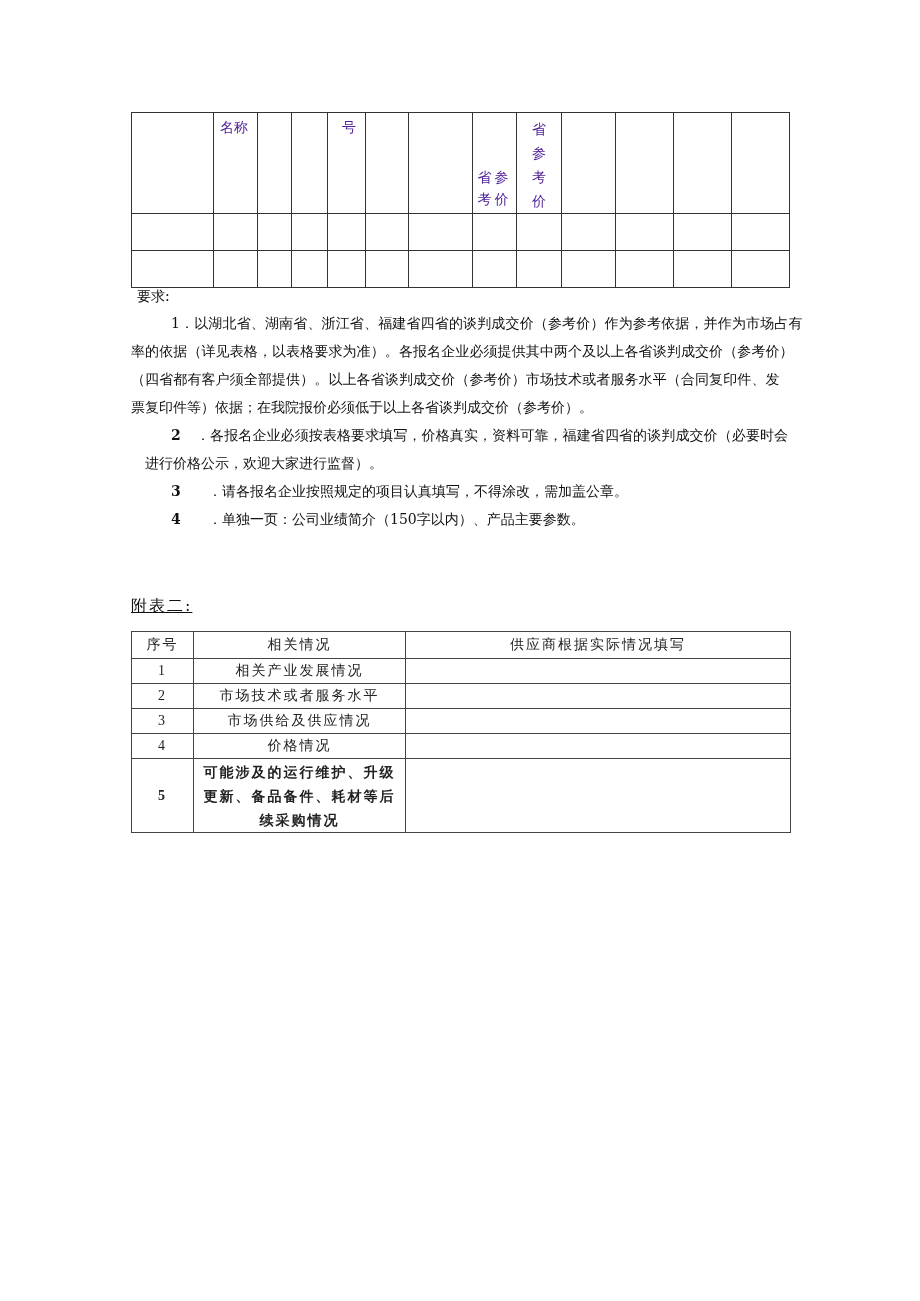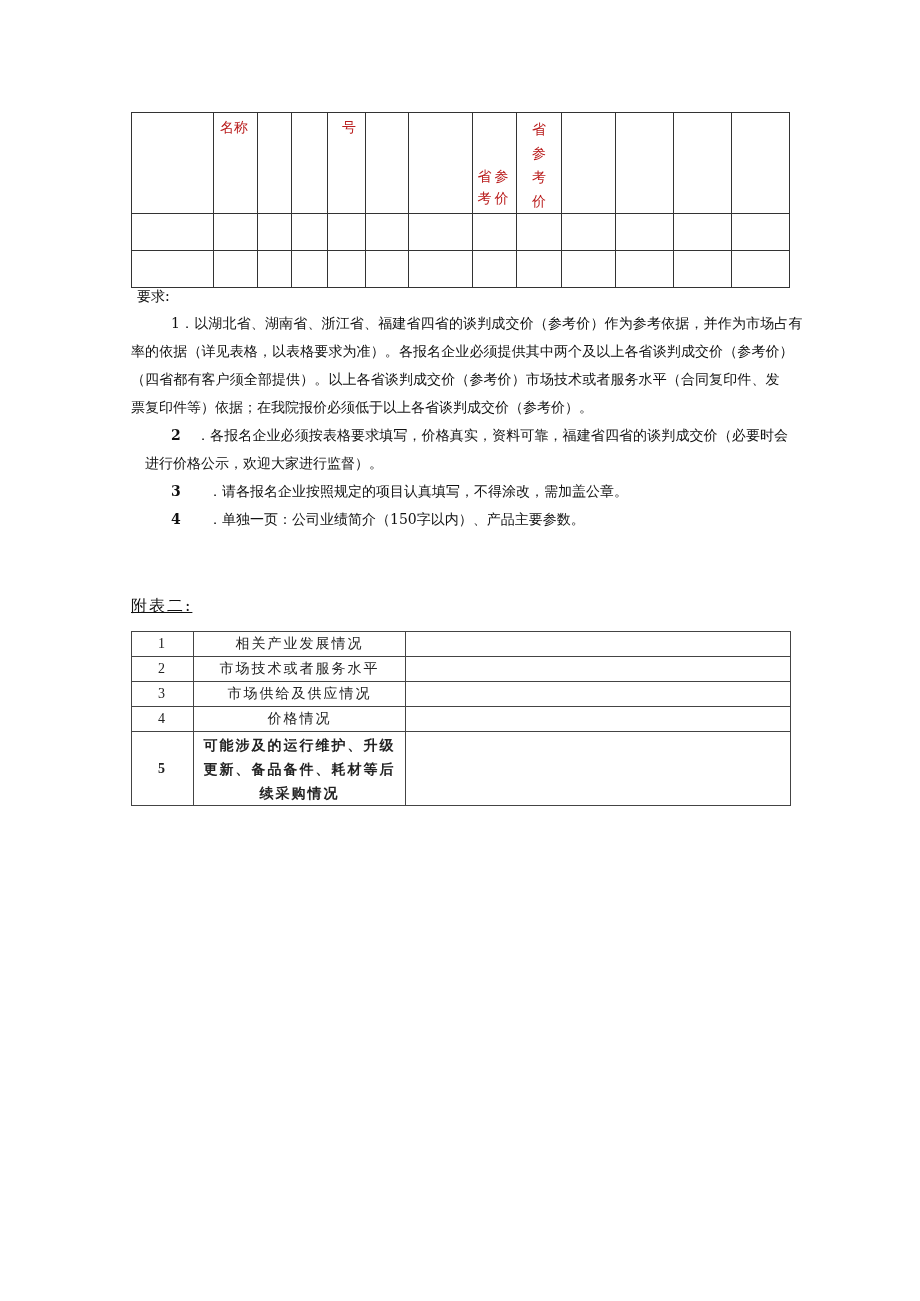--- a/index.html
+++ b/index.html
@@ -1,19 +1,19 @@
 <!DOCTYPE html>
 <html><head>
 <meta charset="utf-8">
 <style>
   html, body { margin:0; padding:0; background:#ffffff; }
   body { width:920px; height:1301px; position:relative; font-family:"DejaVu Serif","Liberation Serif",serif; color:#111; overflow:hidden; }
   
   .t1 { position:absolute; left:131px; top:112px; border-collapse:collapse; table-layout:fixed; }
-  .t1 td { border:1px solid #333; padding:0; vertical-align:top; font-size:14px; line-height:20px; color:#b91c1c; }
+  .t1 td { border:1px solid #333; padding:0; vertical-align:top; font-size:14px; line-height:20px; color:#4c1d95; }
   .t1 .hdr td { height:96px; }
   .t1 .row td { height:36px; }
   .vt { display:block; text-align:center; }
   .req { font-size:14px; color:#111; line-height:30px; }
   .req p { margin:0; position:absolute; white-space:nowrap; }
   
   .t2title { position:absolute; left:131px; top:596px; font-size:16px; letter-spacing:2px;text-decoration:underline; }
   .t2 { position:absolute; left:131px; top:631px; border-collapse:collapse; table-layout:fixed; }
   .t2 td { border:1px solid #444; font-size:14px; padding:0 2px; color:#222; letter-spacing:2px;text-align:center; }
   .t2 .c1 { text-align:center; }
@@ -47,21 +47,21 @@
     <td>
           <span style="display:block;padding:4px 0 0 6px;">名称</span>
         </td>
     <td></td>
     <td></td>
     <td>
           <span style="display:block;padding:4px 0 0 14px;">号</span>
         </td>
     <td></td>
     <td></td>
-    <td style="vertical-align:bottom;font-family:Liberation Serif, serif;">
+    <td style="vertical-align:bottom;">
       <span class="vt" style="letter-spacing:3px;">省参</span>
       <span class="vt" style="letter-spacing:3px;padding-bottom:2px;line-height:24px;">考价</span>
     </td>
     <td style="padding-top:4px;">
       <span class="vt" style="line-height:24px;">省</span>
       <span class="vt" style="line-height:24px;">参</span>
       <span class="vt" style="line-height:24px;">考</span>
       <span class="vt" style="line-height:24px;">价</span>
     </td>
     <td></td>
@@ -118,20 +118,25 @@
 </div>
 
 <div class="t2title">附表二:</div>
 <table class="t2">
   <colgroup>
       <col style="width:62px">
       <col style="width:212px">
       <col style="width:385px">
     </colgroup>
   <tbody>
+      <tr class="hd">
+    <td>序号</td>
+    <td>相关情况</td>
+    <td>供应商根据实际情况填写</td>
+  </tr>
   <tr class="r">
     <td class="c1 num">1</td>
     <td>相关产业发展情况</td>
     <td></td>
   </tr>
   <tr class="r">
     <td class="c1 num">2</td>
     <td>市场技术或者服务水平</td>
     <td></td>
   </tr>

